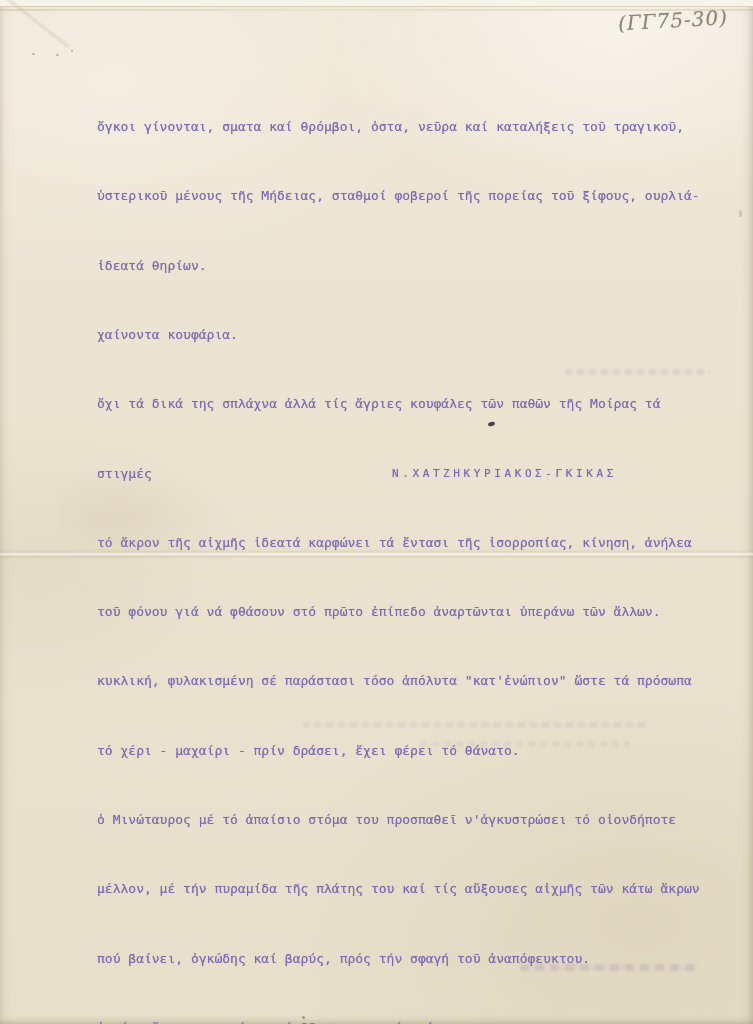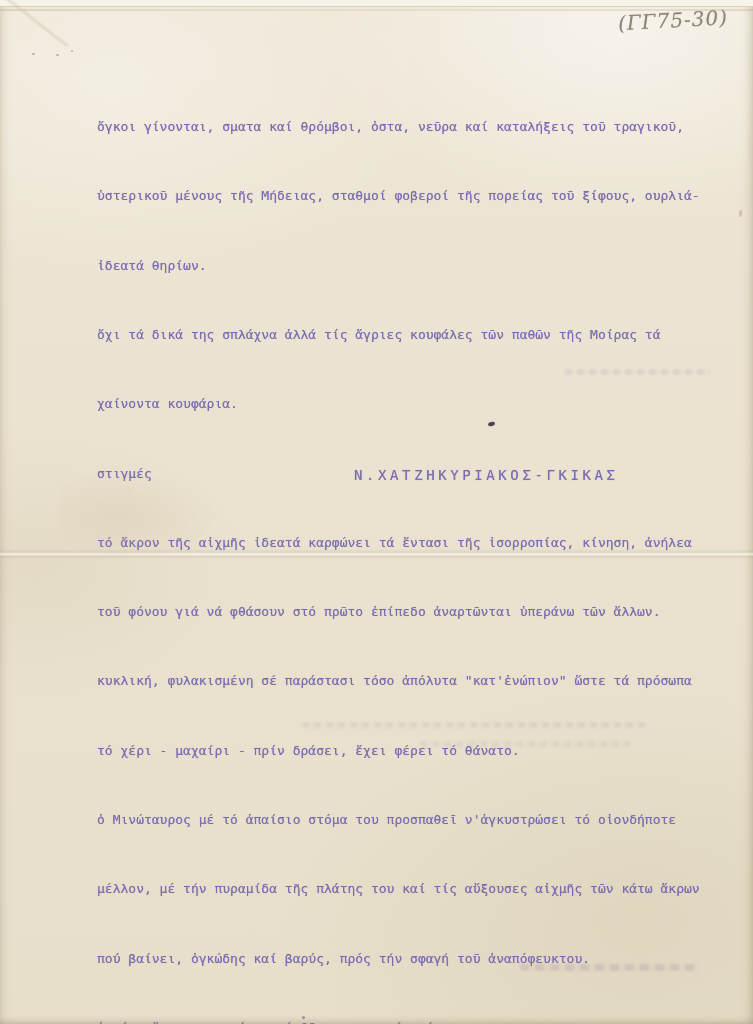--- a/index.html
+++ b/index.html
@@ -49,23 +49,23 @@
   .typed{
     position:absolute;left:97px;top:69px;width:625px;
     color:#7b6cb3;
     font-size:13px;line-height:23.1px;
     letter-spacing:0px;
     white-space:pre;
     text-shadow:0 0 0.7px rgba(104,88,168,0.55);
   }
   .typed .line{height:23.1px;}
   .signature{
-    position:absolute;left:354px;top:467px;
+    position:absolute;left:392px;top:467px;
     color:#7b6cb3;
-    font-size:14px;
+    font-size:11px;
     letter-spacing:3.6px;
     white-space:pre;
     text-shadow:0 0 0.8px rgba(104,88,168,0.6);
   }
   .annotation{
     position:absolute;left:618px;top:8px;width:120px;
     font-family:"DejaVu Serif", serif;
     font-style:italic;
     font-size:20px;
     color:#8d8575;
@@ -114,22 +114,22 @@
   <div class="scan-edge-top"></div>
   <div class="crease-top"></div>
   <div class="crease-corner"></div>
 
   <div class="annotation">(ΓΓ75-30)</div>
 
   <div class="typed">
     <div class="line">ὄγκοι γίνονται, σματα καί θρόμβοι, ὀστα, νεῦρα καί καταλήξεις τοῦ τραγικοῦ,</div>
     <div class="line">ὑστερικοῦ μένους τῆς Μήδειας, σταθμοί φοβεροί τῆς πορείας τοῦ ξίφους, ουρλιά-</div>
     <div class="line">ἰδεατά θηρίων.</div>
+    <div class="line">χαίνοντα κουφάρια.</div>
     <div class="line">ὄχι τά δικά της σπλάχνα ἀλλά τίς ἄγριες κουφάλες τῶν παθῶν τῆς Μοίρας τά</div>
-    <div class="line">χαίνοντα κουφάρια.</div>
     <div class="line">στιγμές</div>
     <div class="line">τό ἄκρον τῆς αἰχμῆς ἰδεατά καρφώνει τά ἔντασι τῆς ἰσορροπίας, κίνηση, ἀνήλεα</div>
     <div class="line">τοῦ φόνου γιά νά φθάσουν στό πρῶτο ἐπίπεδο ἀναρτῶνται ὑπεράνω τῶν ἄλλων.</div>
     <div class="line">κυκλική, φυλακισμένη σέ παράστασι τόσο ἀπόλυτα "κατ'ἐνώπιον" ὥστε τά πρόσωπα</div>
     <div class="line">τό χέρι - μαχαίρι - πρίν δράσει, ἔχει φέρει τό θάνατο.</div>
     <div class="line">ὁ Μινώταυρος μέ τό ἀπαίσιο στόμα του προσπαθεῖ ν'ἀγκυστρώσει τό οἱονδήποτε</div>
     <div class="line">μέλλον, μέ τήν πυραμίδα τῆς πλάτης του καί τίς αὔξουσες αἰχμῆς τῶν κάτω ἄκρων</div>
     <div class="line">πού βαίνει, ὀγκώδης καί βαρύς, πρός τήν σφαγή τοῦ ἀναπόφευκτου.</div>
     <div class="line">ἡ γάτα ἔχει μαγνητίσει τό θῦμα της χωρίς μάτια.</div>
     

